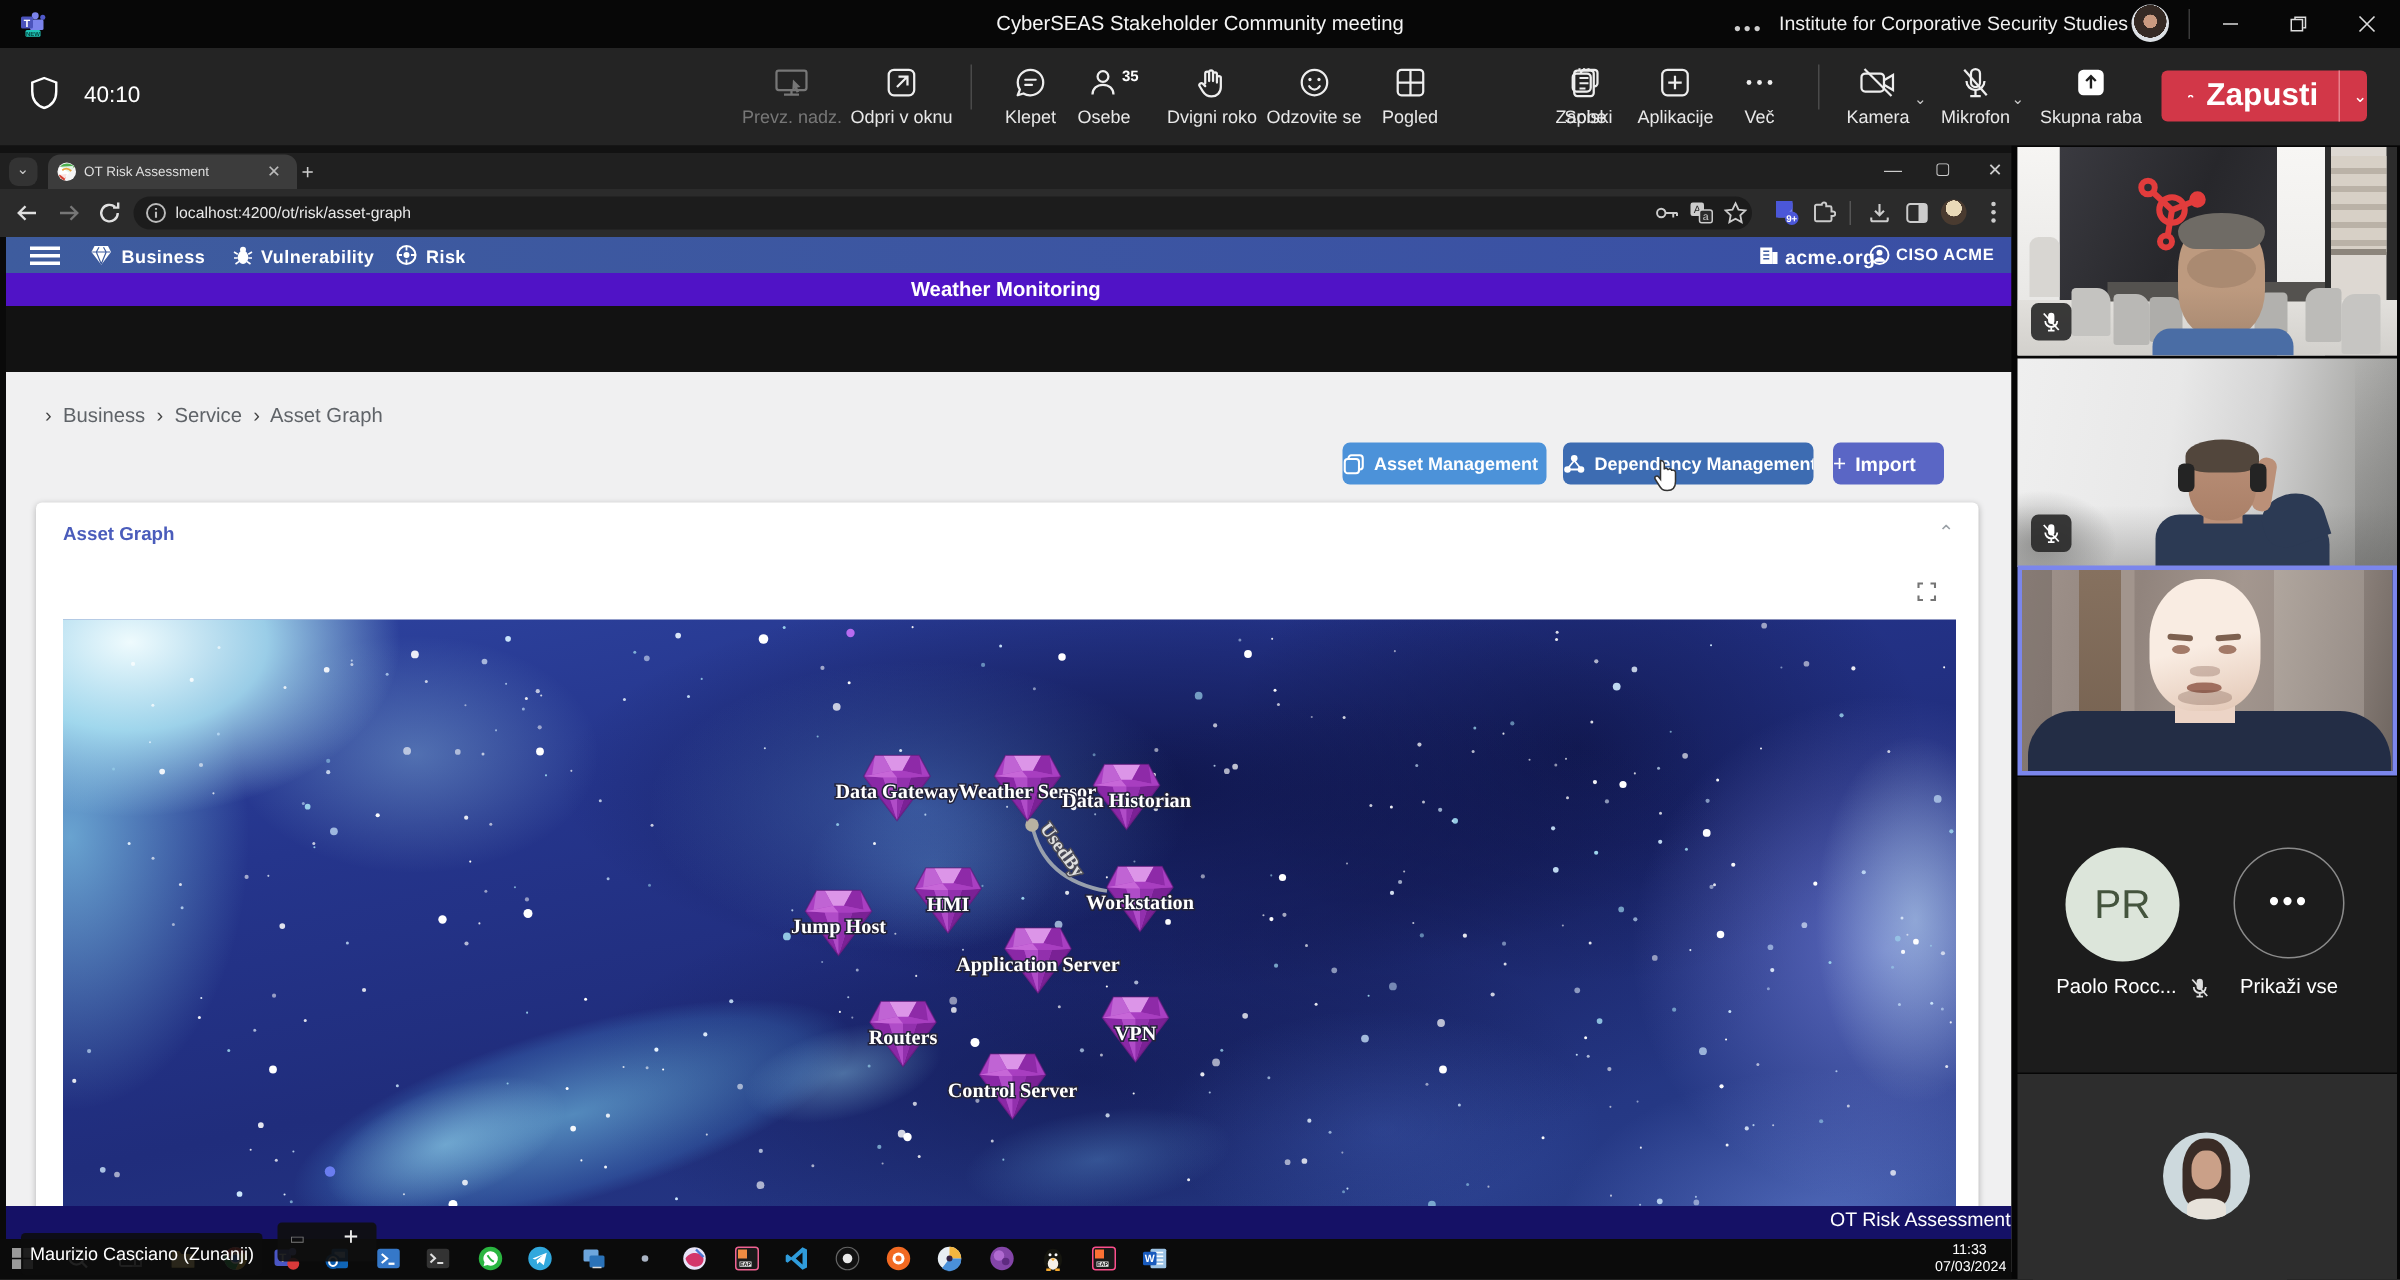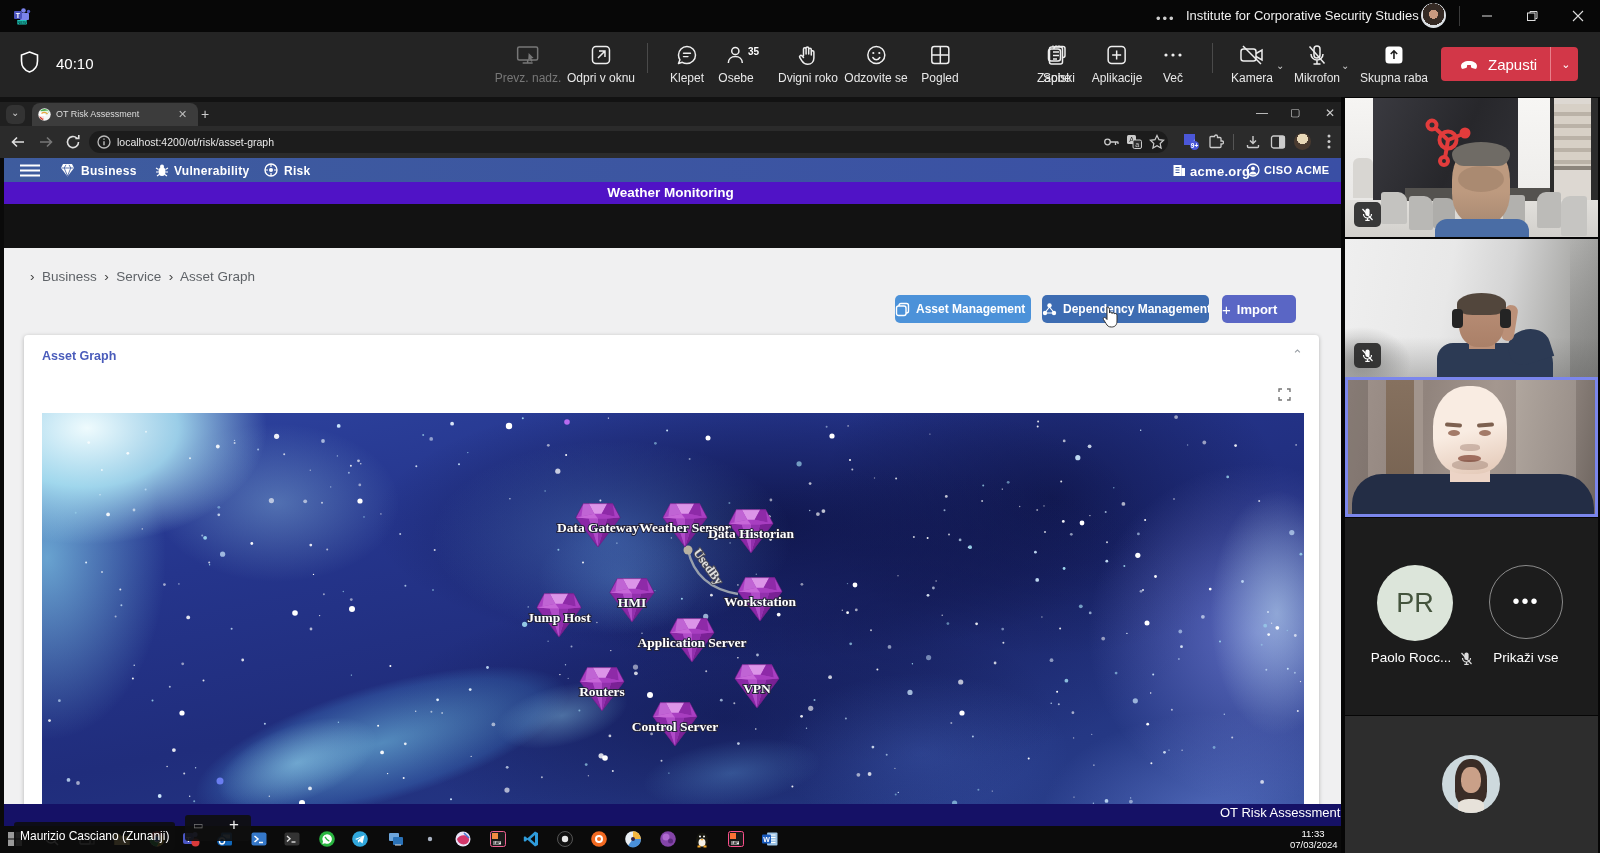--- a/index.html
+++ b/index.html
@@ -20,21 +20,21 @@
 #toolbar { left:0; top:32px; width:1600px; height:65px; background:#242424; }
 .titem { position:absolute; top:11px; text-align:center; color:#eee; transform:translateX(-50%); }
 .titem .lbl { font-size:12px; margin-top:4px; color:#e8e8e8; white-space:nowrap; }
 .titem svg { display:block; margin:0 auto; }
 .dim { color:#777 !important; }
 .dim .lbl { color:#777; }
 .sep-v { position:absolute; top:11px; width:1px; height:30px; background:#4a4a4a; }
 #badge35 { left:748px; top:14px; font-size:10px; font-weight:bold; color:#fff; }
 .chev { position:absolute; top:28px; color:#ccc; font-size:10px; }
 #zapusti { left:1441px; top:15px; width:137px; height:34px; background:#d23748; border-radius:4px; color:#fff; display:flex; align-items:center; }
-#zapusti .txt { font-size:15px; font-weight:normal; margin-left:8px;text-align:right; }
+#zapusti .txt { font-size:21px; font-weight:bold; margin-left:8px;text-align:right; }
 #zapusti .div { width:1px; height:34px; background:#e8808b; margin-left:13px; }
 #shield { left:20px; top:19px; }
 #timer { left:56px; top:23px; font-size:15px; color:#fff; }
 
 
 #share { left:0; top:97px; width:1341px; height:756px; background:#121212; }
 #tabbar { left:0; top:5px; width:1341px; height:24px; background:#202020; }
 #tab { left:32px; top:1px; width:166px; height:23px; background:#3c3c3c; border-radius:8px 8px 0 0; color:#dedede; font-size:9px; }
 #tabchev { left:6px; top:3px; width:19px; height:19px; background:#333; border-radius:6px; color:#ccc; }
 #addrbar { left:0; top:29px; width:1406px; height:32px; background:#2b2b2b; }
@@ -78,20 +78,21 @@
   <div class="abs" id="titlebar">
     <svg class="abs" style="left:13px;top:7px" width="18" height="18" viewBox="0 0 18 18">
       <circle cx="10.5" cy="3.5" r="2.3" fill="#7b83eb"></circle>
       <circle cx="15.5" cy="4.5" r="1.7" fill="#5059c9"></circle>
       <rect x="7" y="6" width="9" height="7" rx="1" fill="#7b83eb"></rect>
       <rect x="1" y="4" width="8" height="8" rx="1" fill="#4b53bc"></rect>
       <text x="5" y="11" font-size="7" fill="#fff" text-anchor="middle" font-weight="bold">T</text>
       <rect x="4" y="13" width="10" height="4.5" rx="1" fill="#20c5b7"></rect>
       <text x="9" y="16.8" font-size="4" fill="#04453f" text-anchor="middle" font-weight="bold">NEW</text>
     </svg>
+    <div class="abs title">CyberSEAS Stakeholder Community meeting</div>
     <div class="abs" id="mtg-dots">•••</div>
     <div class="abs" id="org-name">Institute for Corporative Security Studies</div>
     <div class="abs" id="tb-avatar"></div>
     <div class="abs" style="left:1459px;top:6px;width:1px;height:20px;background:#3a3a3a"></div>
     <svg class="abs wbtn" style="left:1480px" viewBox="0 0 14 14">
         <line x1="2" y1="7" x2="12" y2="7" stroke="#ddd" stroke-width="1"></line>
       </svg>
     <svg class="abs wbtn" style="left:1525px" viewBox="0 0 14 14">
         <rect x="2.5" y="4" width="7.5" height="7.5" fill="none" stroke="#ddd" stroke-width="1"></rect>
         <path d="M5 4 V2.5 H12 V9.5 H10.5" fill="none" stroke="#ddd" stroke-width="1"></path>

